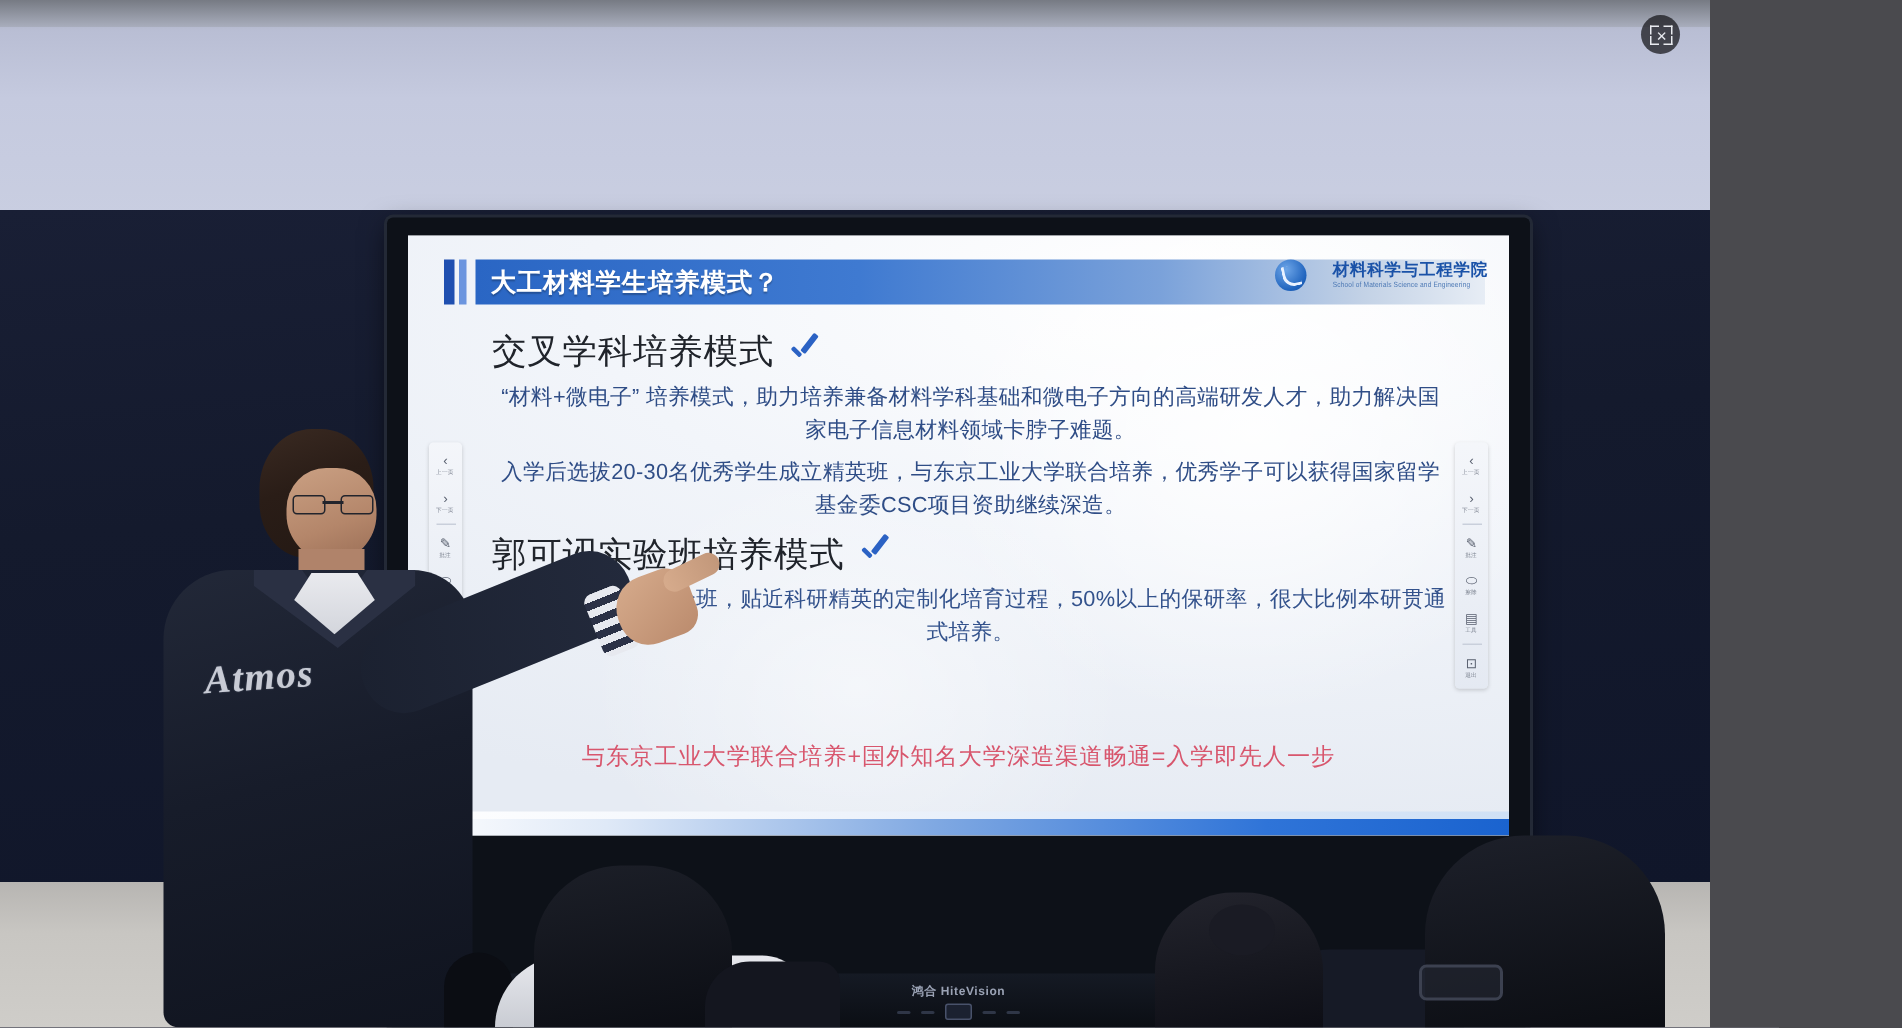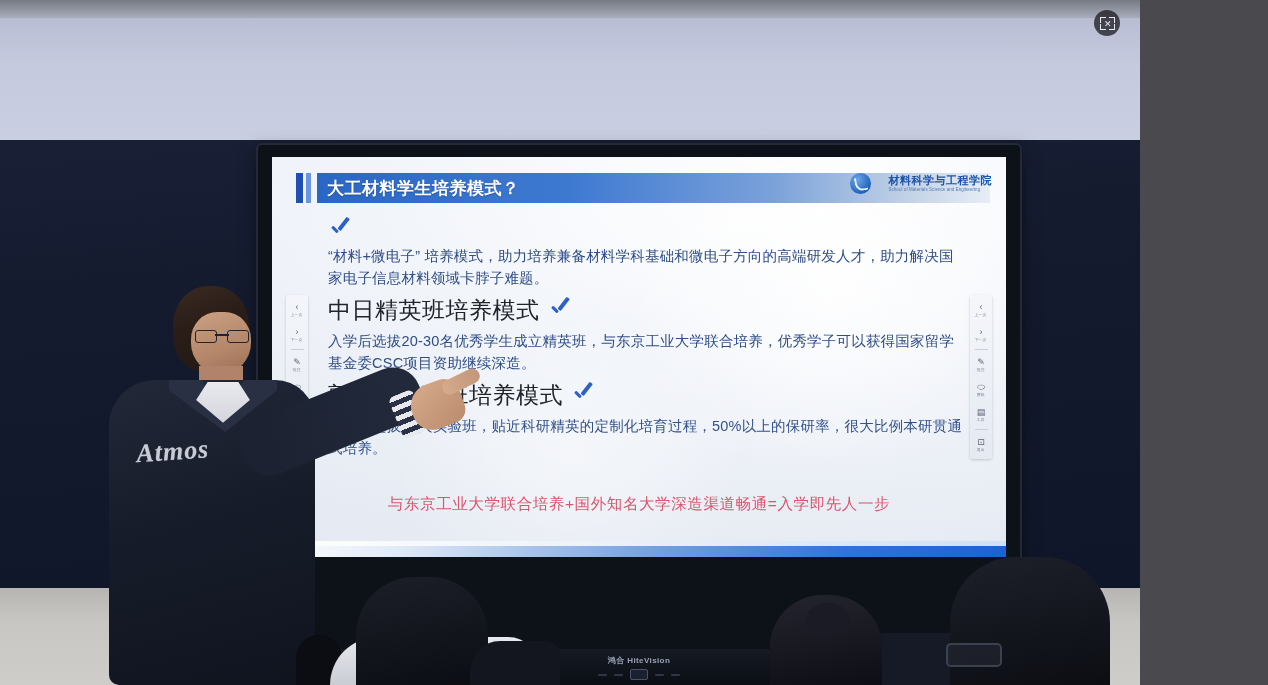--- a/index.html
+++ b/index.html
@@ -77,21 +77,21 @@
 
   
   .body{position:absolute;left:56px;top:62px;right:40px;}
   .blk{margin-bottom:5px;}
   .h{display:flex;align-items:center;gap:8px;color:#20242b;font-size:23px;font-weight:500;letter-spacing:.5px;}
   .tick{width:24px;height:22px;flex:none;position:relative;}
   .tick:before{content:"";position:absolute;left:3px;top:9px;width:8px;height:3px;background:#2b62c4;
       transform:rotate(45deg);border-radius:1px;}
   .tick:after{content:"";position:absolute;left:8px;top:3px;width:15px;height:3.5px;background:#2b62c4;
       transform:rotate(-52deg);border-radius:1px;}
-  .p{color:#2f4d86;font-size:14.5px;line-height:1.55;margin-top:4px;letter-spacing:.2px;}
+  .p{color:#2f4d86;font-size:14.5px;line-height:1.55;margin-top:4px;letter-spacing:.2px;text-align:center;}
   .p.faded{color:#33528c;}
 
   .redline{position:absolute;left:0;right:0;top:337px;text-align:center;
       color:#d8566d;font-size:15.5px;letter-spacing:.6px;font-weight:500;}
 
   
   .slide-footer{position:absolute;left:0;bottom:0;width:100%;height:11px;
       background:linear-gradient(90deg,#ffffff 0%,#dfe9f7 18%,#7fa8e2 48%,#2f74d8 78%,#1a63cf 100%);}
   .slide-footer-top{position:absolute;left:0;bottom:11px;width:100%;height:5px;
       background:linear-gradient(90deg,#ffffff 0%,#eef3fb 40%,#cfe0f5 100%);}
@@ -209,30 +209,27 @@
             <div class="logo-txt">
               <span class="logo-cn">材料科学与工程学院</span>
               <span class="logo-en">School of Materials Science and Engineering</span>
             </div>
           </div>
 
           <div class="body">
 
             <div class="blk">
               <div class="h">
+                <span>交叉学科培养模式</span>
                 <span class="tick"></span>
               </div>
               <div class="p">“材料+微电子” 培养模式，助力培养兼备材料学科基础和微电子方向的高端研发人才，助力解决国家电子信息材料领域卡脖子难题。</div>
             </div>
 
             <div class="blk">
-              <div class="h">
-                <span>中日精英班培养模式</span>
-                <span class="tick"></span>
-              </div>
               <div class="p">入学后选拔20-30名优秀学生成立精英班，与东京工业大学联合培养，优秀学子可以获得国家留学基金委CSC项目资助继续深造。</div>
             </div>
 
             <div class="blk">
               <div class="h">
                 <span>郭可讱实验班培养模式</span>
                 <span class="tick"></span>
               </div>
               <div class="p faded">入学后选拔30人实验班，贴近科研精英的定制化培育过程，50%以上的保研率，很大比例本研贯通式培养。</div>
             </div>

